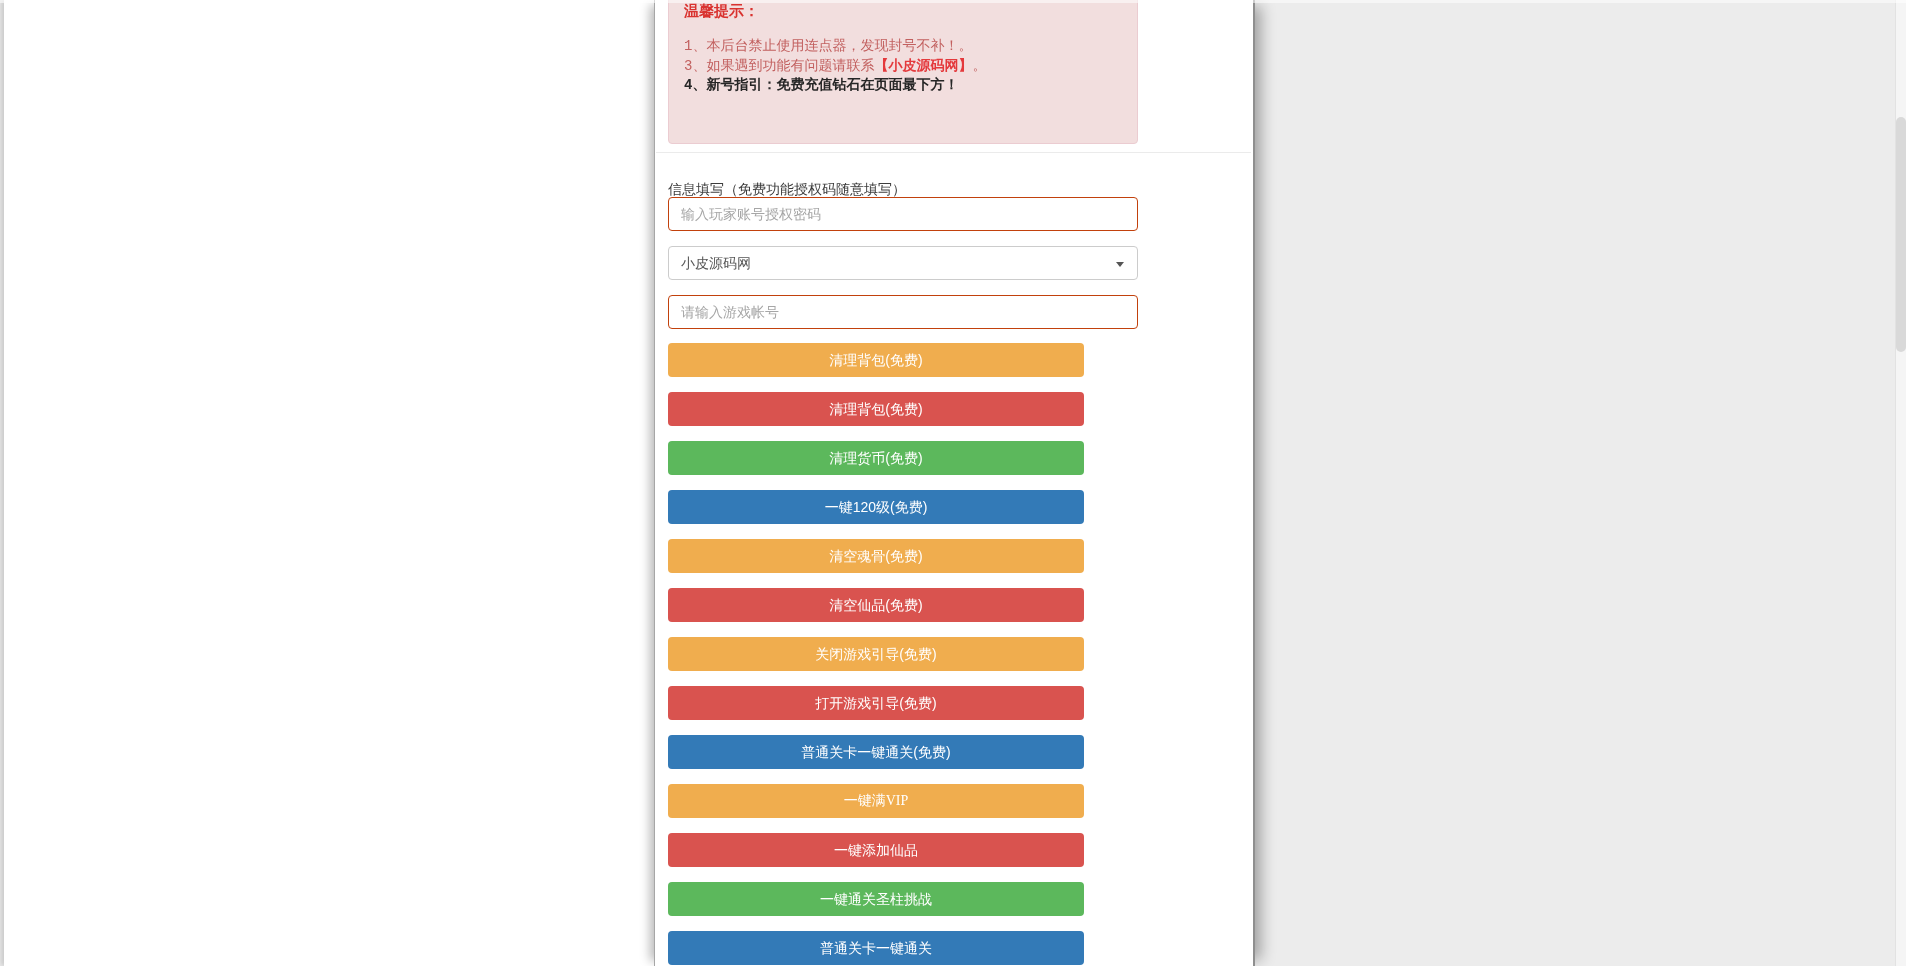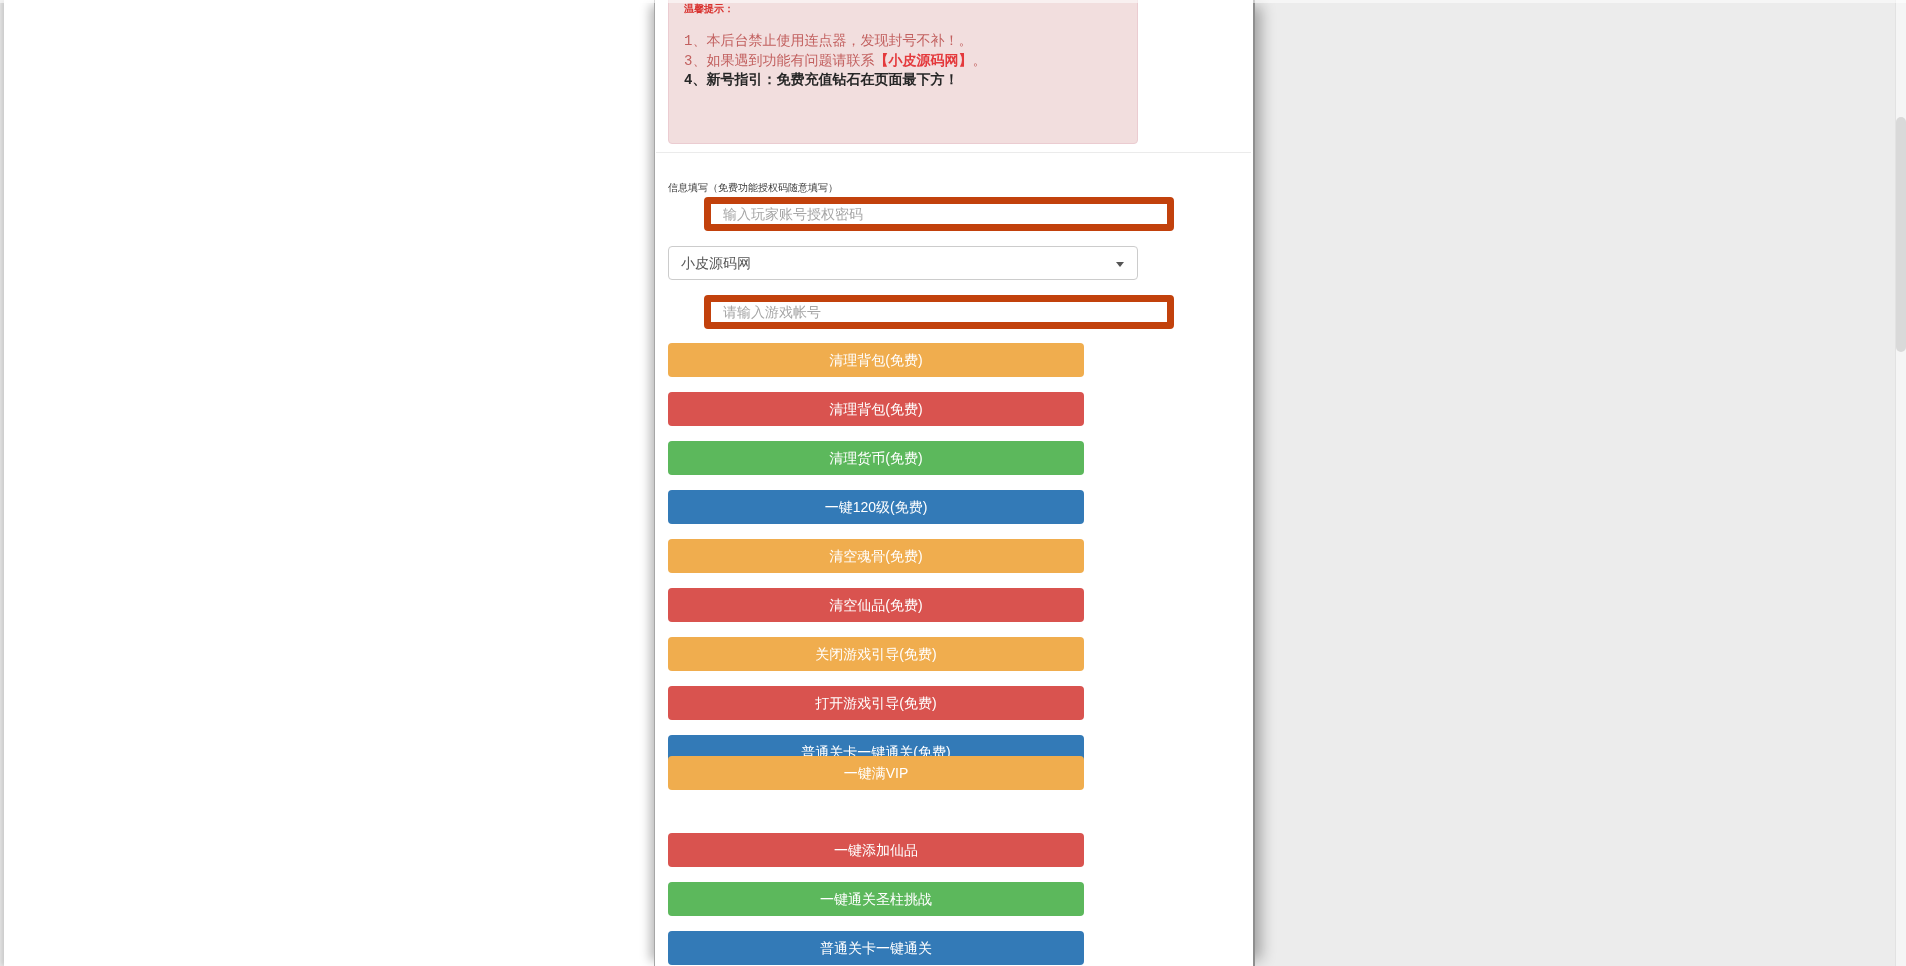--- a/index.html
+++ b/index.html
@@ -23,36 +23,36 @@
   .top-strip{
     position:absolute;left:0;top:0;width:1906px;height:3px;
     background:rgba(255,255,255,.55);z-index:11;
   }
   
   .alert{
     position:absolute;left:668px;top:-14px;width:470px;height:158px;
     box-sizing:border-box;background:#f2dede;border:1px solid #ebccd1;
     border-radius:4px;padding:15px;z-index:3;overflow:hidden;
   }
-  .alert-title{font-size:10px;font-weight:bold;color:#d9322f;margin-bottom:16px;}
+  .alert-title{font-size:15px;font-weight:bold;color:#d9322f;margin-bottom:16px;}
   .alert-lines{font-size:14px;line-height:19.5px;color:#c2605f;font-family:Liberation Mono, monospace;}
   .alert-highlight{color:#e4393c;font-weight:bold;}
   .alert-strong{color:#262626;font-weight:bold;}
   .divider{
     position:absolute;left:656px;top:152px;width:595px;height:1px;
     background:#ebebeb;z-index:3;
   }
   
   .form-label{
     position:absolute;left:668px;top:181px;width:470px;height:18px;
-    font-size:10px;color:#3c3c3c;z-index:3;
+    font-size:14px;color:#3c3c3c;z-index:3;
   }
   .text-input{
-    position:absolute;left:704px;width:470px;height:34px;box-sizing:border-box;
-    border:7px solid #c2410c;border-radius:4px;background:#ffffff;
+    position:absolute;left:668px;width:470px;height:34px;box-sizing:border-box;
+    border:1px solid #c2410c;border-radius:4px;background:#ffffff;
     font-size:14px;color:#555555;padding:0 12px;z-index:3;outline:none;
     font-family:"Liberation Sans","DejaVu Sans",sans-serif;
   }
   .text-input::placeholder{color:#a6a6a6;opacity:1;}
   #input-auth{top:197px;}
   #input-account{top:295px;}
   .select-box{
     position:absolute;left:668px;top:246px;width:470px;height:34px;box-sizing:border-box;
     border:1px solid #cccccc;border-radius:4px;background:#ffffff;
     font-size:14px;color:#555555;line-height:32px;padding:0 12px;z-index:3;cursor:pointer;
@@ -114,21 +114,21 @@
 <div id="buttons-container">
     <button class="btn btn-warning" style="top: 343px;">清理背包(免费)</button>
     <button class="btn btn-danger" style="top: 392px;">清理背包(免费)</button>
     <button class="btn btn-success" style="top: 441px;">清理货币(免费)</button>
     <button class="btn btn-primary" style="top: 490px;">一键120级(免费)</button>
     <button class="btn btn-warning" style="top: 539px;">清空魂骨(免费)</button>
     <button class="btn btn-danger" style="top: 588px;">清空仙品(免费)</button>
     <button class="btn btn-warning" style="top: 637px;">关闭游戏引导(免费)</button>
     <button class="btn btn-danger" style="top: 686px;">打开游戏引导(免费)</button>
     <button class="btn btn-primary" style="top: 735px;">普通关卡一键通关(免费)</button>
-    <button class="btn btn-warning" style="top: 756px;">一键满VIP</button>
+    <button class="btn btn-warning" style="top: 784px; font-family: Liberation Serif, serif;">一键满VIP</button>
     <button class="btn btn-danger" style="top: 833px;">一键添加仙品</button>
     <button class="btn btn-success" style="top: 882px;">一键通关圣柱挑战</button>
     <button class="btn btn-primary" style="top: 931px;">普通关卡一键通关</button>
   </div>
 
 <div class="top-strip"></div>
 
 <div class="scrollbar">
   <div class="scrollbar-thumb"></div>
 </div>

